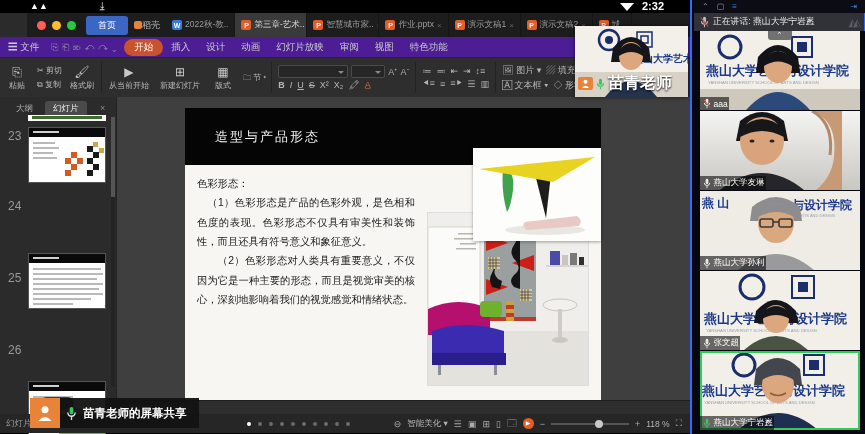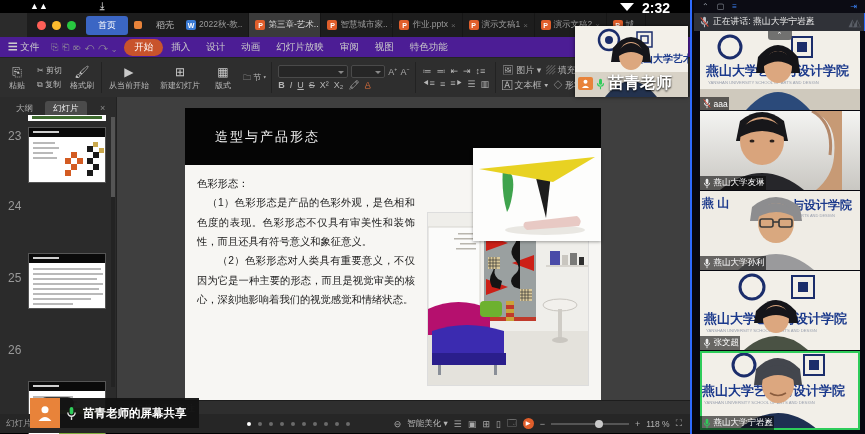--- a/index.html
+++ b/index.html
@@ -5,29 +5,29 @@
   html,body{margin:0;padding:0;background:#000;}
   *{box-sizing:border-box;font-family:"Liberation Sans",sans-serif;}
   .screen{position:relative;width:865px;height:434px;background:#000;overflow:hidden;}
   .abs{position:absolute;}
 
   
   .menubar{left:0;top:0;width:690px;height:13px;background:#000;color:#fff;}
   .mb-logo{left:30px;top:1px;font-size:9px;color:#fff;}
   .mb-dl{left:100px;top:0px;font-size:10px;color:#fff;}
   .mb-tri{left:620px;top:3px;width:0;height:0;border-left:7px solid transparent;border-right:7px solid transparent;border-top:8px solid #fff;}
-  .mb-time{left:642px;top:0px;font-size:14px;font-weight:bold;color:#fff;}
+  .mb-time{left:642px;top:0px;font-size:11px;font-weight:bold;color:#fff;}
 
   
   .wps{left:0;top:13px;width:690px;height:407px;background:#2b2b2b;}
   .tabbar{left:0;top:0;width:690px;height:24px;background:#1d1d1d;display:flex;align-items:center;margin-left:27px;}
   .tl{width:9px;height:9px;border-radius:50%;margin-left:6px;flex:0 0 auto;}
   .tl.r{background:#ff5f57;margin-left:10px}.tl.y{background:#febc2e}.tl.g{background:#28c840}
   .hometab{margin-left:10px;background:#3b66c4;color:#fff;font-size:9px;padding:3px 12px;border-radius:3px;flex:0 0 auto;}
-  .storetab{color:#bbb;font-size:9px;padding:3px 6px;display:flex;align-items:center;gap:14px;flex:0 0 auto;}
+  .storetab{color:#bbb;font-size:9px;padding:3px 6px;display:flex;align-items:center;gap:0;flex:0 0 auto;}
   .storedot{width:8px;height:8px;border-radius:2px;background:#e8833a;display:inline-block;}
   .doctab{height:24px;display:flex;align-items:center;gap:3px;padding:0 6px;color:#9b9b9b;font-size:8.5px;border-right:1px solid #161616;max-width:72px;white-space:nowrap;overflow:hidden;flex:0 0 auto;}
   .doctab.active{background:#3a3a3a;color:#ddd;}
   .ficon{width:10px;height:10px;border-radius:2px;color:#fff;font-size:7px;font-weight:bold;display:flex;align-items:center;justify-content:center;flex:0 0 auto;}
   .ficon.ppt{background:#e05e2b}.ficon.doc{background:#3a7bd5}
   .tabx{color:#666;font-size:8px;flex:0 0 auto;}
 
   .menurow{left:0;top:24px;width:690px;height:20px;background:#4c1d95;display:flex;align-items:center;color:#ccc;font-size:9.5px;}
   .menurow .mi{padding:2px 8px;}
   .menurow .pill{background:#c8532c;color:#fff;border-radius:9px;padding:2px 10px;}

